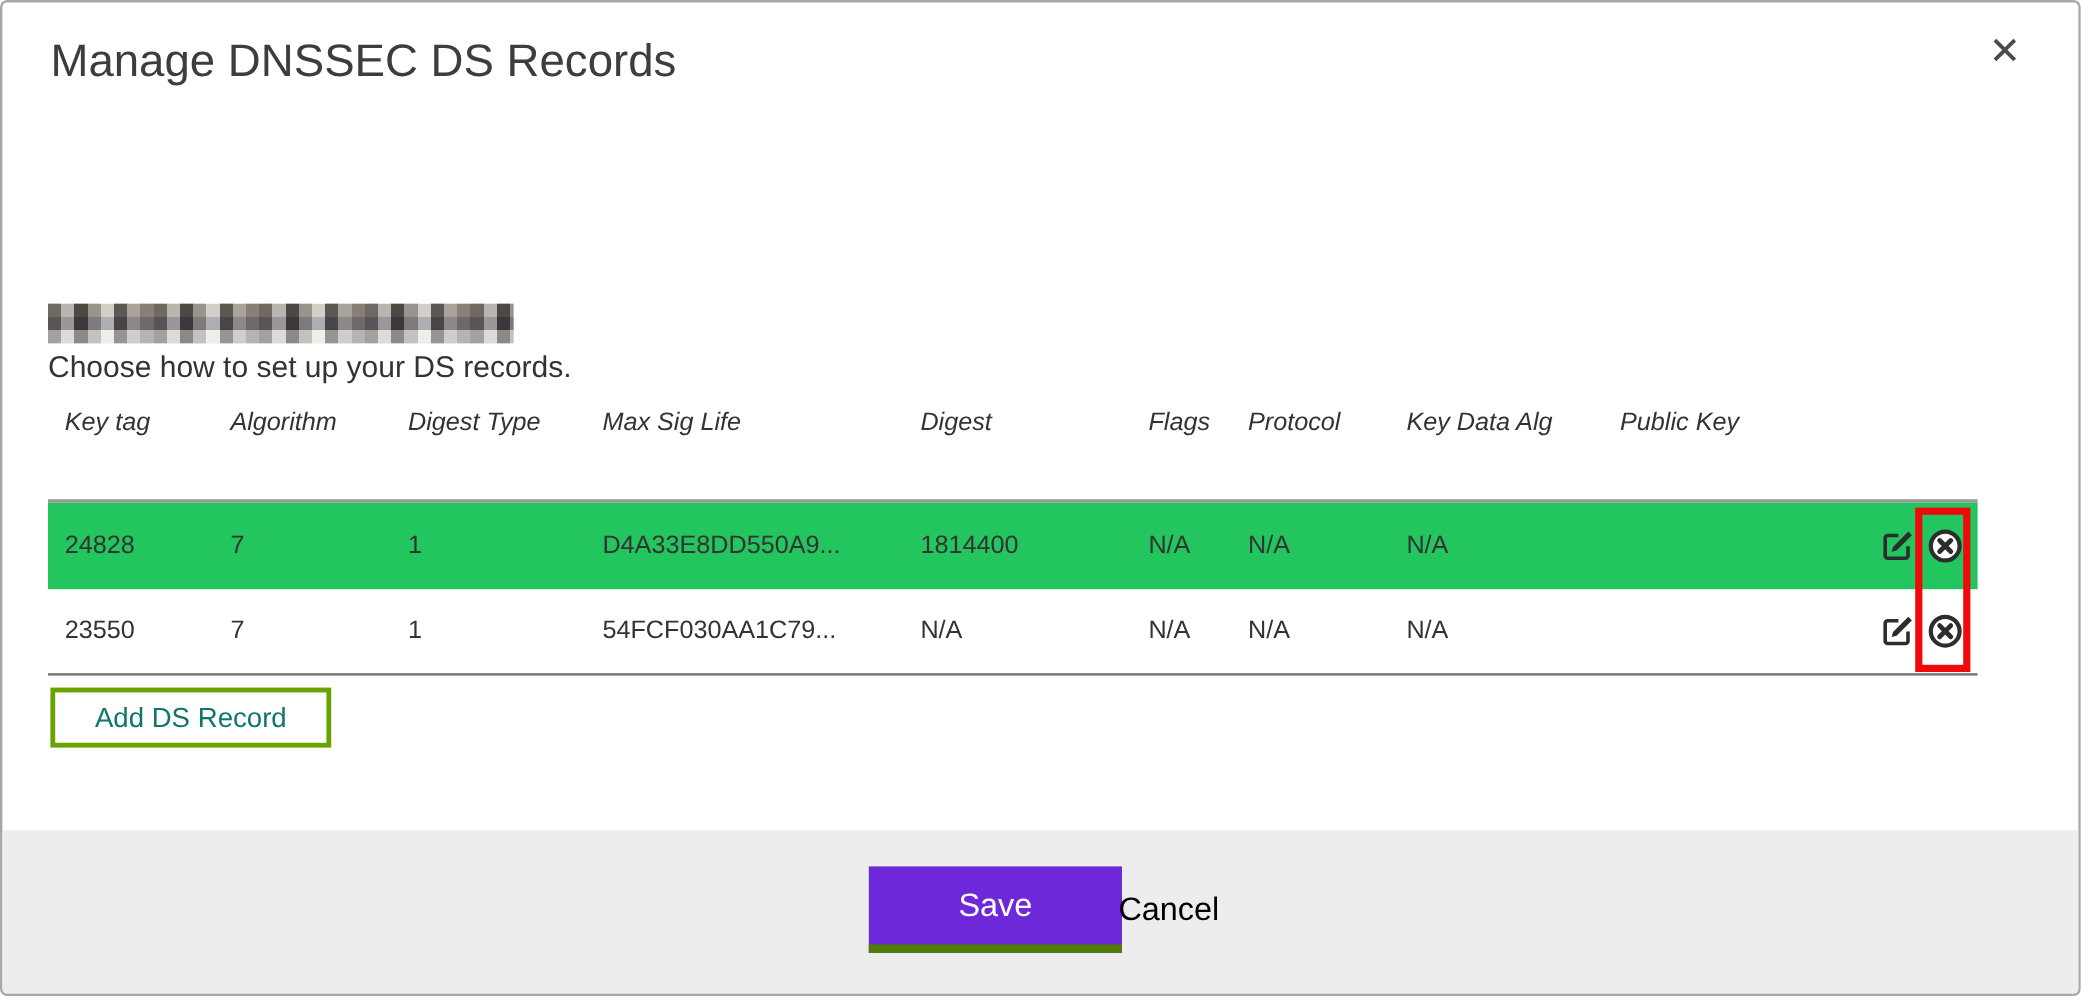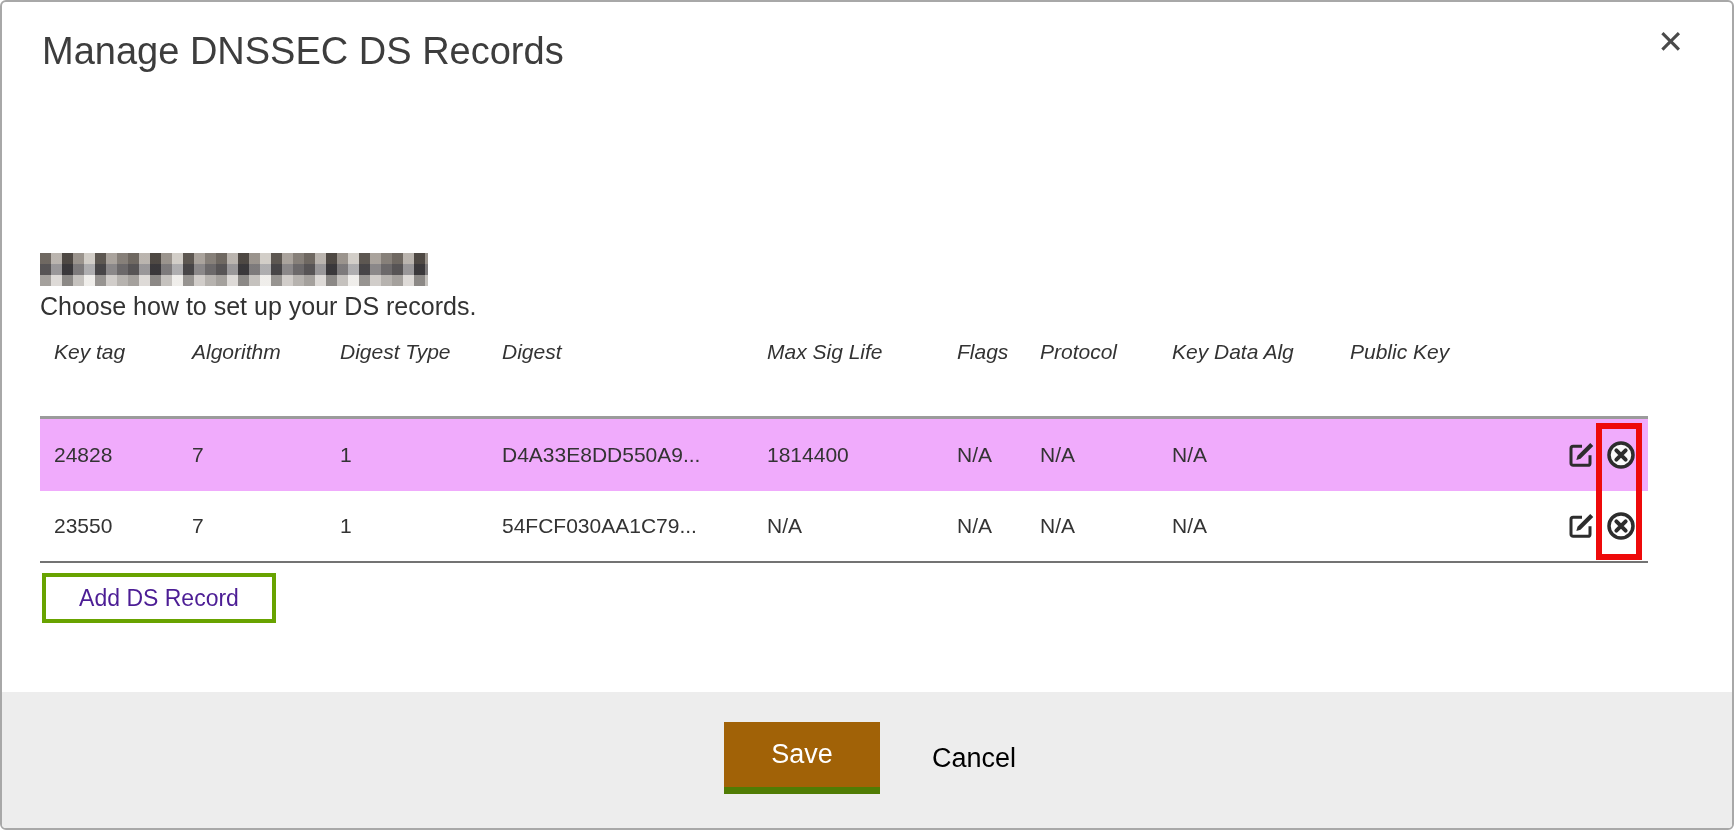--- a/index.html
+++ b/index.html
@@ -51,21 +51,21 @@
     align-items:center;
   }
   .t-row > div { padding-left:14px; white-space:nowrap; overflow:hidden; }
   .t-head {
     height:87px; align-items:start;
     border-bottom:3px solid #9b9b9b;
     font-style:italic;
   }
   .t-head > div { padding-top:8px; }
   .t-body-row { height:72px; }
-  .t-body-row.alt { background:#f0abfc; }
+  .t-body-row.alt { background:#22c55e; }
   .ds-table .t-body-row:last-child { border-bottom:2px solid #737373; }
 
   .actions-cell {
     display:flex; justify-content:flex-end; align-items:center;
     gap:10px; padding-right:12px !important;
   }
   .icon-btn { width:30px; height:30px; cursor:pointer; display:inline-flex; }
   .icon-btn svg { width:30px; height:30px; }
 
   .red-annotation {
@@ -73,33 +73,33 @@
     width:46px; height:137px;
     border:6px solid #ee0a0a;
     pointer-events:none; z-index:5;
   }
 
   .add-ds-btn {
     position:absolute; left:40px; top:571px;
     width:234px; height:50px;
     background:#fff;
     border:4px solid #68a300;
-    color:#4c1d95; font-size:23px;
+    color:#0f766e; font-size:23px;
     display:flex; align-items:center; justify-content:center;
     cursor:pointer; font-family:inherit;
   }
 
   .footer {
     position:absolute; left:0; right:0; bottom:0;
     height:136px; background:#ededed;
   }
   .save-btn {
     position:absolute; left:722px; top:30px;
-    width:156px; height:72px;
-    background:#a16207;
+    width:211px; height:72px;
+    background:#6d28d9;
     border:none; border-bottom:7px solid #507c04;
     color:#fff; font-size:27px; font-family:inherit;
     cursor:pointer;
   }
   .cancel-link {
     position:absolute; left:930px; top:30px; height:72px;
     display:flex; align-items:center;
     color:#000000; font-size:27px;
     cursor:pointer; text-decoration:none;
   }
@@ -115,22 +115,22 @@
 
   <div class="redacted-domain"></div>
 
   <div class="subtitle">Choose how to set up your DS records.</div>
 
   <div class="ds-table">
     <div class="t-row t-head">
       <div>Key tag</div>
       <div>Algorithm</div>
       <div>Digest Type</div>
+      <div>Max Sig Life</div>
       <div>Digest</div>
-      <div>Max Sig Life</div>
       <div>Flags</div>
       <div>Protocol</div>
       <div>Key Data Alg</div>
       <div>Public Key</div>
       <div></div>
     </div>
 
     <div class="t-row t-body-row alt">
       <div>24828</div>
       <div>7</div>

